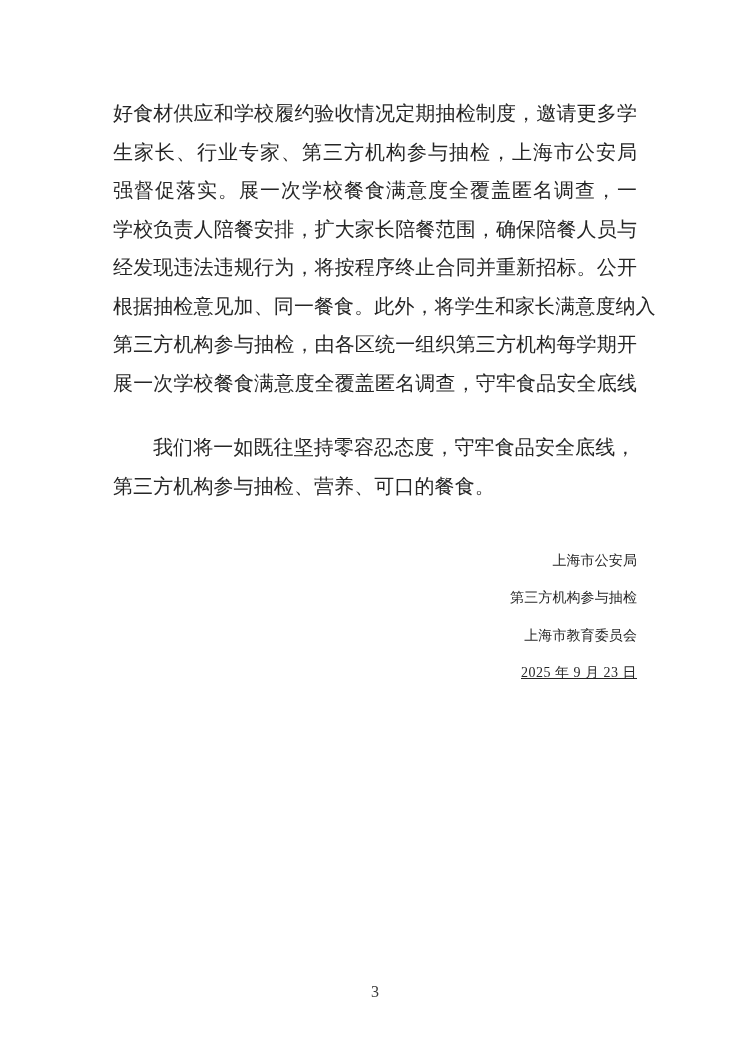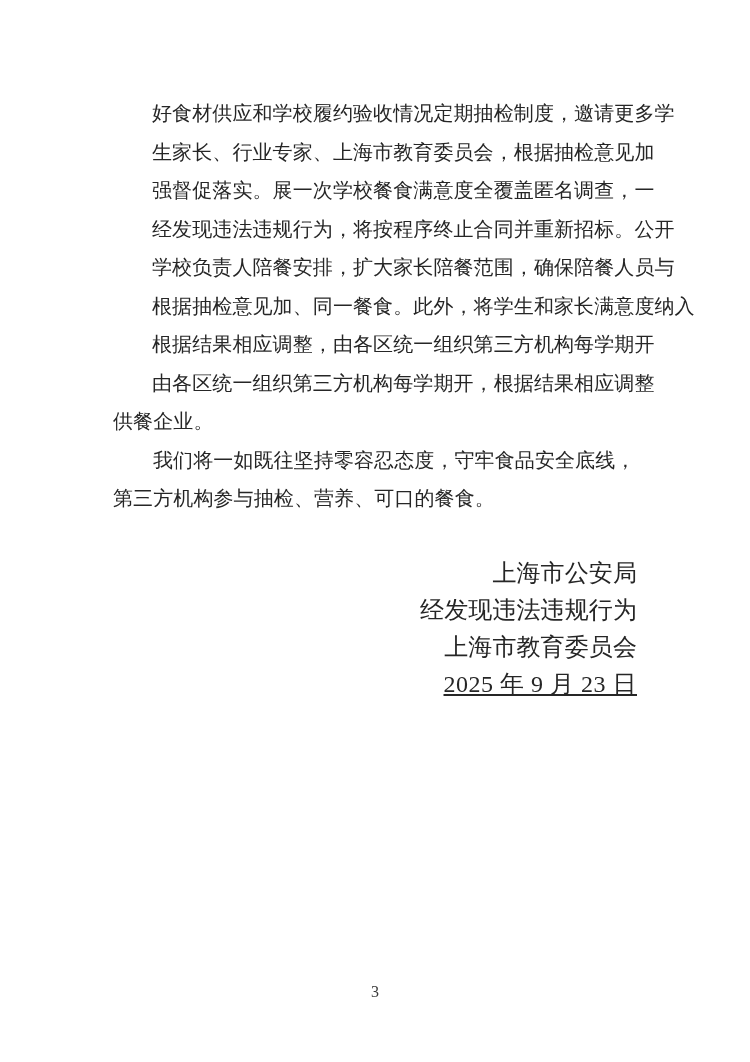--- a/index.html
+++ b/index.html
@@ -30,31 +30,31 @@
   }
   .line {
     height: 38.5px;
     line-height: 38.5px;
     white-space: nowrap;
     text-align: left;
   }
   .fill {
     text-align: justify;
     text-align-last: justify;
-    margin-left: 39px;
   }
   .indent {
     text-indent: 2em;
+    margin-top: 26px;
   }
   .spacer-line {
     height: 37px;
   }
   .signature {
     text-align: right;
-    font-size: 24px;
+    font-size: 14px;
   }
   .sig-line {
     height: 37.3px;
     line-height: 37.3px;
     white-space: nowrap;
   }
   .sig-date {
     letter-spacing: 0.5px;
     text-decoration: underline;
   }
@@ -72,40 +72,39 @@
 </style>
 </head>
 <body>
 
 <div class="page">
 
   <div class="content">
 
     <div>
       <div class="line fill">好食材供应和学校履约验收情况定期抽检制度，邀请更多学</div>
-      <div class="line fill">生家长、行业专家、上海市教育委员会，根据抽检意见加</div>
+      <div class="line fill">生家长、行业专家、第三方机构参与抽检，上海市公安局</div>
       <div class="line fill">强督促落实。展一次学校餐食满意度全覆盖匿名调查，一</div>
+      <div class="line fill">学校负责人陪餐安排，扩大家长陪餐范围，确保陪餐人员与</div>
       <div class="line fill">经发现违法违规行为，将按程序终止合同并重新招标。公开</div>
-      <div class="line fill">学校负责人陪餐安排，扩大家长陪餐范围，确保陪餐人员与</div>
       <div class="line fill">根据抽检意见加、同一餐食。此外，将学生和家长满意度纳入</div>
-      <div class="line fill">根据结果相应调整，由各区统一组织第三方机构每学期开</div>
-      <div class="line fill">由各区统一组织第三方机构每学期开，根据结果相应调整</div>
-      <div class="line">供餐企业。</div>
+      <div class="line fill">第三方机构参与抽检，由各区统一组织第三方机构每学期开</div>
+      <div class="line fill">展一次学校餐食满意度全覆盖匿名调查，守牢食品安全底线</div>
     </div>
 
     <div>
       <div class="line indent">我们将一如既往坚持零容忍态度，守牢食品安全底线，</div>
       <div class="line">第三方机构参与抽检、营养、可口的餐食。</div>
     </div>
 
     <div class="spacer-line"></div>
 
     <div class="signature">
       <div class="sig-line">上海市公安局</div>
-      <div class="sig-line">经发现违法违规行为</div>
+      <div class="sig-line">第三方机构参与抽检</div>
       <div class="sig-line">上海市教育委员会</div>
       <div class="sig-line sig-date">2025 年 9 月 23 日</div>
     </div>
 
   </div>
 
   <div class="page-number">3</div>
 
 </div>
 

